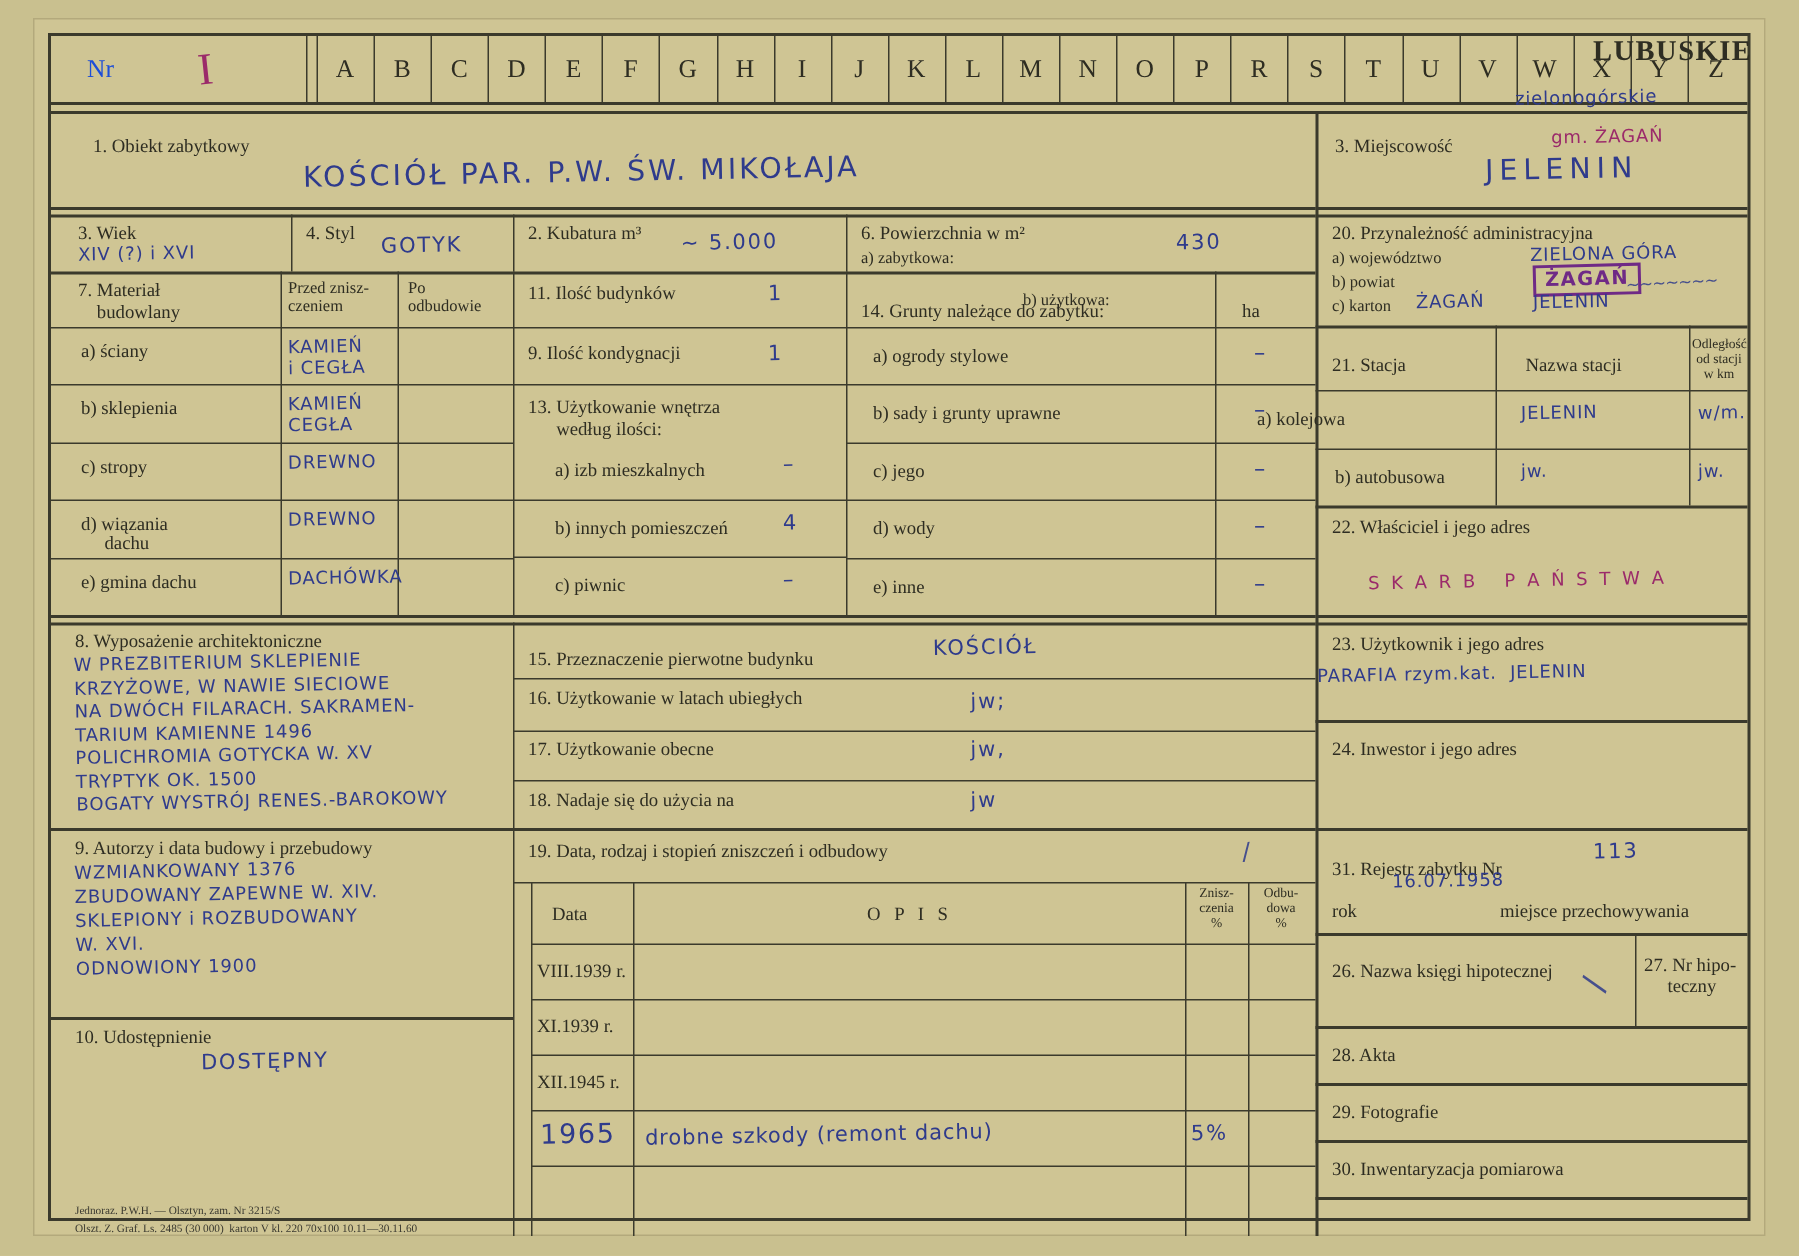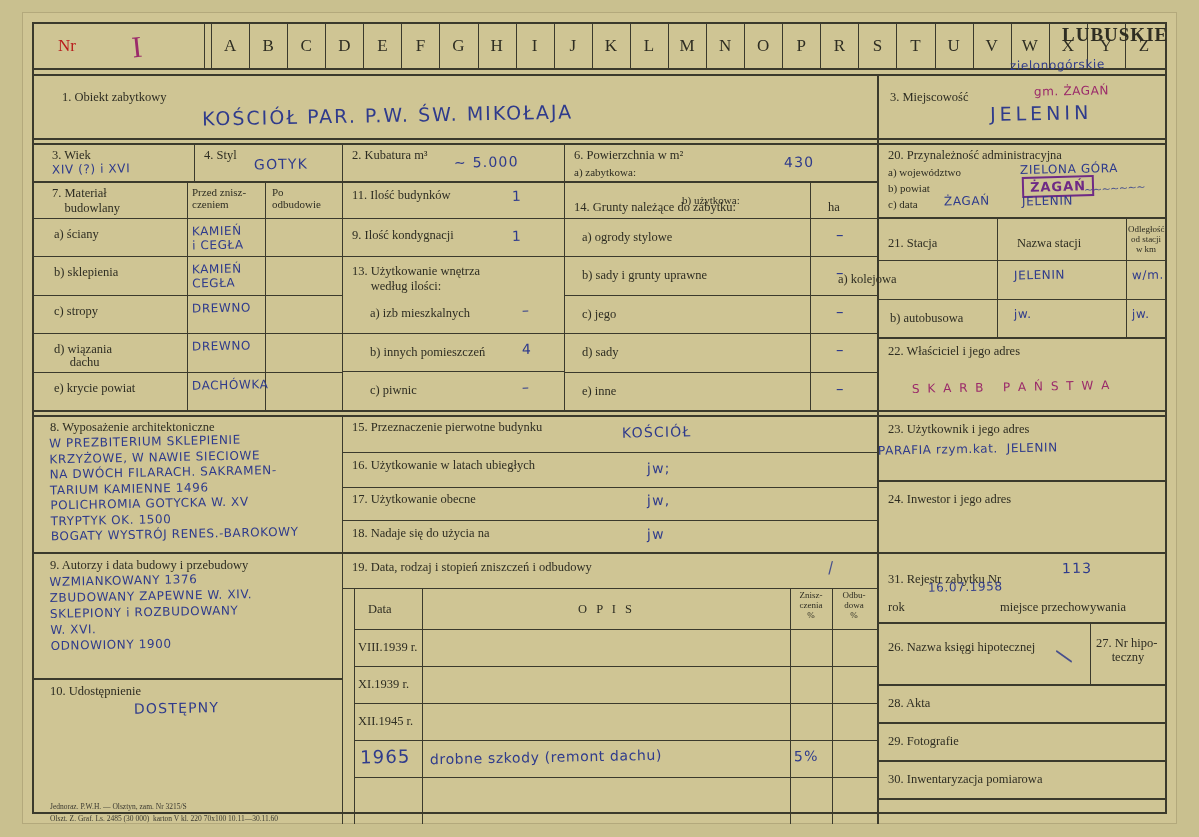--- a/index.html
+++ b/index.html
@@ -47,21 +47,21 @@
   }
   .hw.r{color:#9b2a6a;}
   .hw.big{font-size:19px;letter-spacing:2px;}
   .hw.sm{font-size:12px;letter-spacing:.6px;}
 
   
   #alpha{position:absolute;left:12px;top:12px;width:1131px;height:44px;}
   #alpha .cell{
     position:absolute;top:0;height:44px;
     display:flex;align-items:center;justify-content:center;
-    font-size:17px;color:#b91c1c;
+    font-size:17px;color:#1d4ed8;
     font-family:"Liberation Serif", serif;
   }
   #alpha .sep{position:absolute;top:0;height:44px;width:1px;background:#3b3a2c;}
 
   .stamp{
     position:absolute;
     border:2px solid #6f2a86;
     color:#6f2a86;
     font-family:"DejaVu Sans", sans-serif;
     font-weight:bold;
@@ -209,21 +209,21 @@
       <div class="hw sm" style="left: 170px; top: 250.4px; line-height: 14px; white-space: pre;">KAMIEŃ
 CEGŁA</div>
       <div class="hline" style="left: 12px; top: 282.8px; width: 308px;"></div>
       <div class="lbl" style="left: 32px; top: 292.8px; white-space: pre; line-height: 13px;">c) stropy</div>
       <div class="hw sm" style="left: 170px; top: 288.8px; line-height: 14px; white-space: pre;">DREWNO</div>
       <div class="hline" style="left: 12px; top: 321.2px; width: 308px;"></div>
       <div class="lbl" style="left: 32px; top: 331.2px; white-space: pre; line-height: 13px;">d) wiązania
      dachu</div>
       <div class="hw sm" style="left: 170px; top: 327.2px; line-height: 14px; white-space: pre;">DREWNO</div>
       <div class="hline" style="left: 12px; top: 359.6px; width: 308px;"></div>
-      <div class="lbl" style="left: 32px; top: 369.6px; white-space: pre; line-height: 13px;">e) krycie powiat</div>
+      <div class="lbl" style="left: 32px; top: 369.6px; white-space: pre; line-height: 13px;">e) gmina dachu</div>
       <div class="hw sm" style="left: 170px; top: 365.6px; line-height: 14px; white-space: pre;">DACHÓWKA</div>
     </div>
 
   <div class="lbl" style="left:330px;top:176px;">11. Ilość budynków</div>
   <div class="hw" style="left:490px;top:176px;">1</div>
   <div class="hline" style="left:320px;top:206px;width:222px;"></div>
 
   <div class="lbl" style="left:330px;top:216px;">9. Ilość kondygnacji</div>
   <div class="hw" style="left:490px;top:216px;">1</div>
   <div class="hline" style="left:320px;top:244px;width:222px;"></div>
@@ -249,21 +249,21 @@
   <div id="f14rows">
       <div class="lbl" style="left: 560px; top: 218px;">a) ogrody stylowe</div>
       <div class="dash" style="left: 814px; top: 214px;">–</div>
       <div class="hline" style="left: 542px; top: 244.4px; width: 313px;"></div>
       <div class="lbl" style="left: 560px; top: 256.4px;">b) sady i grunty uprawne</div>
       <div class="dash" style="left: 814px; top: 252.4px;">–</div>
       <div class="hline" style="left: 542px; top: 282.8px; width: 313px;"></div>
       <div class="lbl" style="left: 560px; top: 294.8px;">c) jego</div>
       <div class="dash" style="left: 814px; top: 290.8px;">–</div>
       <div class="hline" style="left: 542px; top: 321.2px; width: 313px;"></div>
-      <div class="lbl" style="left: 560px; top: 333.2px;">d) sady</div>
+      <div class="lbl" style="left: 560px; top: 333.2px;">d) wody</div>
       <div class="dash" style="left: 814px; top: 329.2px;">–</div>
       <div class="hline" style="left: 542px; top: 359.6px; width: 313px;"></div>
       <div class="lbl" style="left: 560px; top: 371.6px;">e) inne</div>
       <div class="dash" style="left: 814px; top: 367.6px;">–</div>
     </div>
 
   <div class="hline thick" style="left:12px;top:398px;width:843px;"></div>
   <div class="hline thick" style="left:12px;top:403px;width:843px;"></div>
 
   <div class="lbl" style="left:28px;top:408px;">8. Wyposażenie architektoniczne</div>
@@ -281,21 +281,21 @@
   <div class="hw sm" style="left:28px;top:560px;line-height:16px;">WZMIANKOWANY 1376
 ZBUDOWANY ZAPEWNE W. XIV.
 SKLEPIONY i ROZBUDOWANY
 W. XVI.
 ODNOWIONY 1900</div>
   <div class="hline thick" style="left:12px;top:666px;width:308px;"></div>
 
   <div class="lbl" style="left:28px;top:672px;">10. Udostępnienie</div>
   <div class="hw" style="left:112px;top:688px;">DOSTĘPNY</div>
 
-  <div class="lbl" style="left:330px;top:408px;">15. Przeznaczenie pierwotne budynku</div>
+  <div class="lbl" style="left:330px;top:420px;">15. Przeznaczenie pierwotne budynku</div>
   <div class="hw" style="left:600px;top:412px;">KOŚCIÓŁ</div>
   <div class="hline" style="left:320px;top:440px;width:535px;"></div>
 
   <div class="lbl" style="left:330px;top:446px;">16. Użytkowanie w latach ubiegłych</div>
   <div class="hw" style="left:625px;top:448px;">jw;</div>
   <div class="hline" style="left:320px;top:475px;width:535px;"></div>
 
   <div class="lbl" style="left:330px;top:480px;">17. Użytkowanie obecne</div>
   <div class="hw" style="left:625px;top:480px;">jw,</div>
   <div class="hline" style="left:320px;top:508px;width:535px;"></div>
@@ -340,21 +340,21 @@
   <div class="hw r sm" style="left:1012px;top:72px;">gm. ŻAGAŃ</div>
   <div class="hline thick" style="left:855px;top:126px;width:288px;"></div>
   <div class="hline thick" style="left:855px;top:131px;width:288px;"></div>
 
   <div class="lbl" style="left:866px;top:136px;">20. Przynależność administracyjna</div>
   <div class="lbl sm" style="left:866px;top:154px;">a) województwo</div>
   <div class="hw sm" style="left:998px;top:150px;">ZIELONA GÓRA</div>
   <div class="lbl sm" style="left:866px;top:170px;">b) powiat</div>
   <div class="stamp" style="left:1000px;top:164px;">ŻAGAŃ</div>
   <div class="scribble" style="left:1062px;top:170px;">~~~~~~~</div>
-  <div class="lbl sm" style="left:866px;top:186px;">c) data</div>
+  <div class="lbl sm" style="left:866px;top:186px;">c) karton</div>
   <div class="hw sm" style="left:922px;top:182px;">ŻAGAŃ</div>
   <div class="hw sm" style="left:1000px;top:182px;">JELENIN</div>
   <div class="hline thick" style="left:855px;top:205px;width:288px;"></div>
 
   <div class="lbl" style="left:866px;top:224px;">21. Stacja</div>
   <div class="vline" style="left:975px;top:205px;height:120px;"></div>
   <div class="vline" style="left:1104px;top:205px;height:120px;"></div>
   <div class="lbl" style="left:995px;top:224px;">Nazwa stacji</div>
   <div class="lbl xs center" style="left:1106px;top:212px;width:36px;line-height:10px;">Odległość<br>od stacji<br>w km</div>
   <div class="hline" style="left:855px;top:248px;width:288px;"></div>

